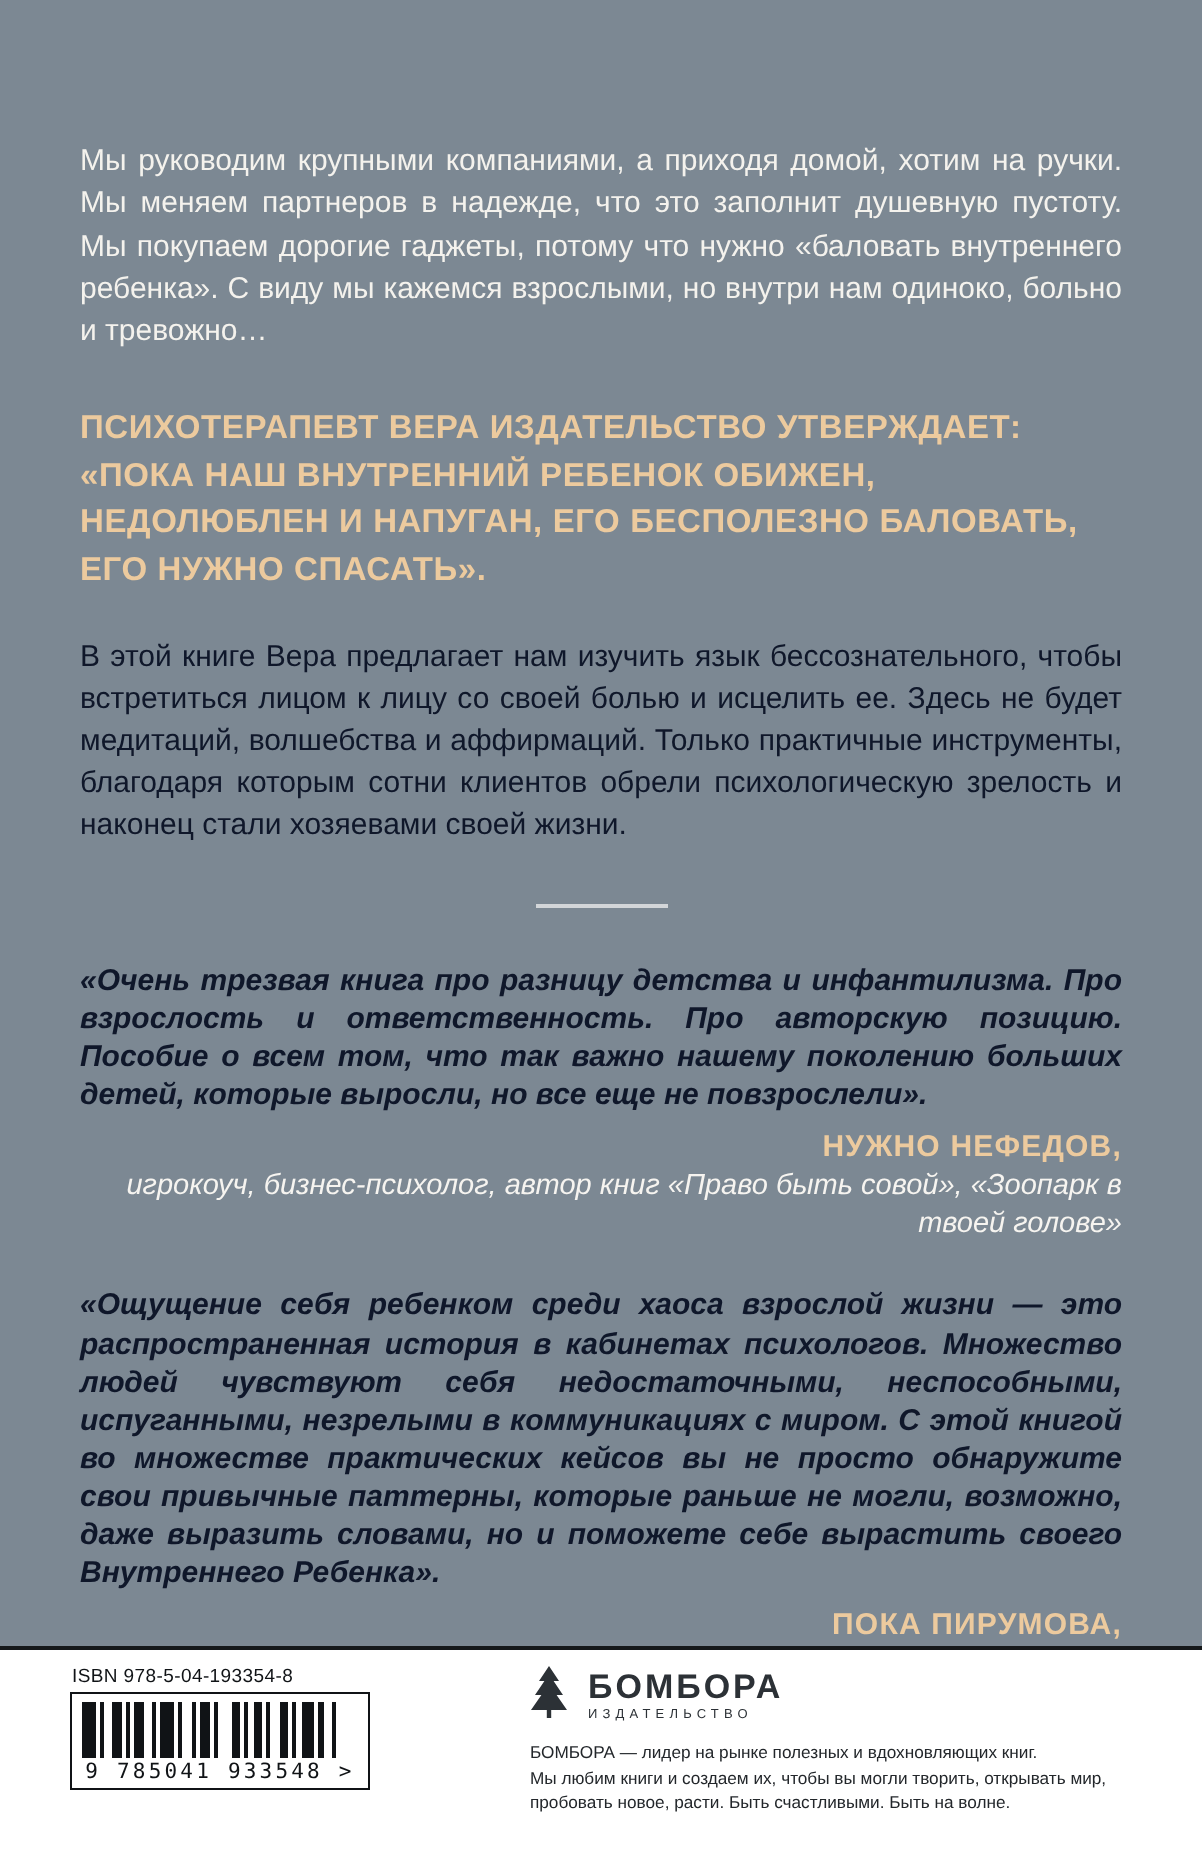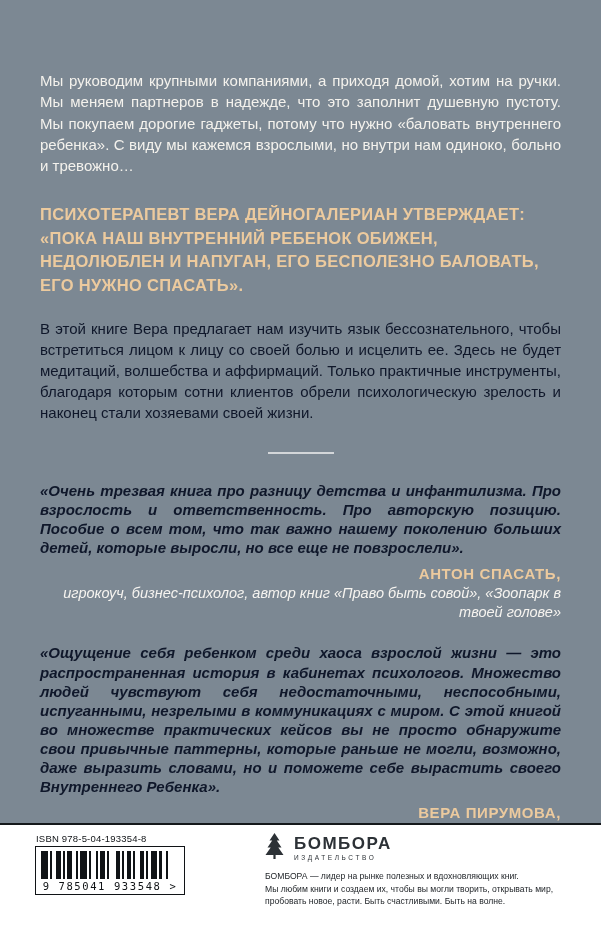--- a/index.html
+++ b/index.html
@@ -168,34 +168,34 @@
 </style>
 </head>
 <body>
 
 <div class="cover">
   <div class="content">
 
     <p class="intro">Мы руководим крупными компаниями, а приходя домой, хотим на ручки. Мы меняем партнеров в надежде, что это заполнит душевную пустоту. Мы покупаем дорогие гаджеты, потому что нужно «баловать внутреннего ребенка». С виду мы кажемся взрослыми, но внутри нам одиноко, больно и тревожно…</p>
 
     <p class="statement">
-      <span class="line">ПСИХОТЕРАПЕВТ ВЕРА ДЕЙНОГАЛЕРИАН УТВЕРЖДАЕТ:</span>
+      <span class="line">ПСИХОТЕРАПЕВТ ВЕРА ИЗДАТЕЛЬСТВО УТВЕРЖДАЕТ:</span>
       <span class="line">«ПОКА НАШ ВНУТРЕННИЙ РЕБЕНОК ОБИЖЕН, НЕДОЛЮБЛЕН И НАПУГАН, ЕГО БЕСПОЛЕЗНО БАЛОВАТЬ, ЕГО НУЖНО СПАСАТЬ».</span>
     </p>
 
     <p class="description">В этой книге Вера предлагает нам изучить язык бессознательного, чтобы встретиться лицом к лицу со своей болью и исцелить ее. Здесь не будет медитаций, волшебства и аффирмаций. Только практичные инструменты, благодаря которым сотни клиентов обрели психологическую зрелость и наконец стали хозяевами своей жизни.</p>
 
     <div class="divider"></div>
 
     <p class="quote">«Очень трезвая книга про разницу детства и инфантилизма. Про взрослость и ответственность. Про авторскую позицию. Пособие о всем том, что так важно нашему поколению больших детей, которые выросли, но все еще не повзрослели».</p>
-    <div class="author">АНТОН СПАСАТЬ,</div>
+    <div class="author">НУЖНО НЕФЕДОВ,</div>
     <div class="credentials">игрокоуч, бизнес-психолог, автор книг «Право быть совой», «Зоопарк в твоей голове»</div>
 
     <p class="quote">«Ощущение себя ребенком среди хаоса взрослой жизни — это распространенная история в кабинетах психологов. Множество людей чувствуют себя недостаточными, неспособными, испуганными, незрелыми в коммуникациях с миром. С этой книгой во множестве практических кейсов вы не просто обнаружите свои привычные паттерны, которые раньше не могли, возможно, даже выразить словами, но и поможете себе вырастить своего Внутреннего Ребенка».</p>
-    <div class="author">ВЕРА ПИРУМОВА,</div>
+    <div class="author">ПОКА ПИРУМОВА,</div>
 
   </div>
 
   <div class="footer">
 
     <div class="barcode-block">
       <div class="isbn">ISBN 978-5-04-193354-8</div>
       <div class="barcode-frame">
         <div class="bars" id="barcode-bars">
             <div style="width: 6.6px; background: rgb(16, 19, 22);"></div>

